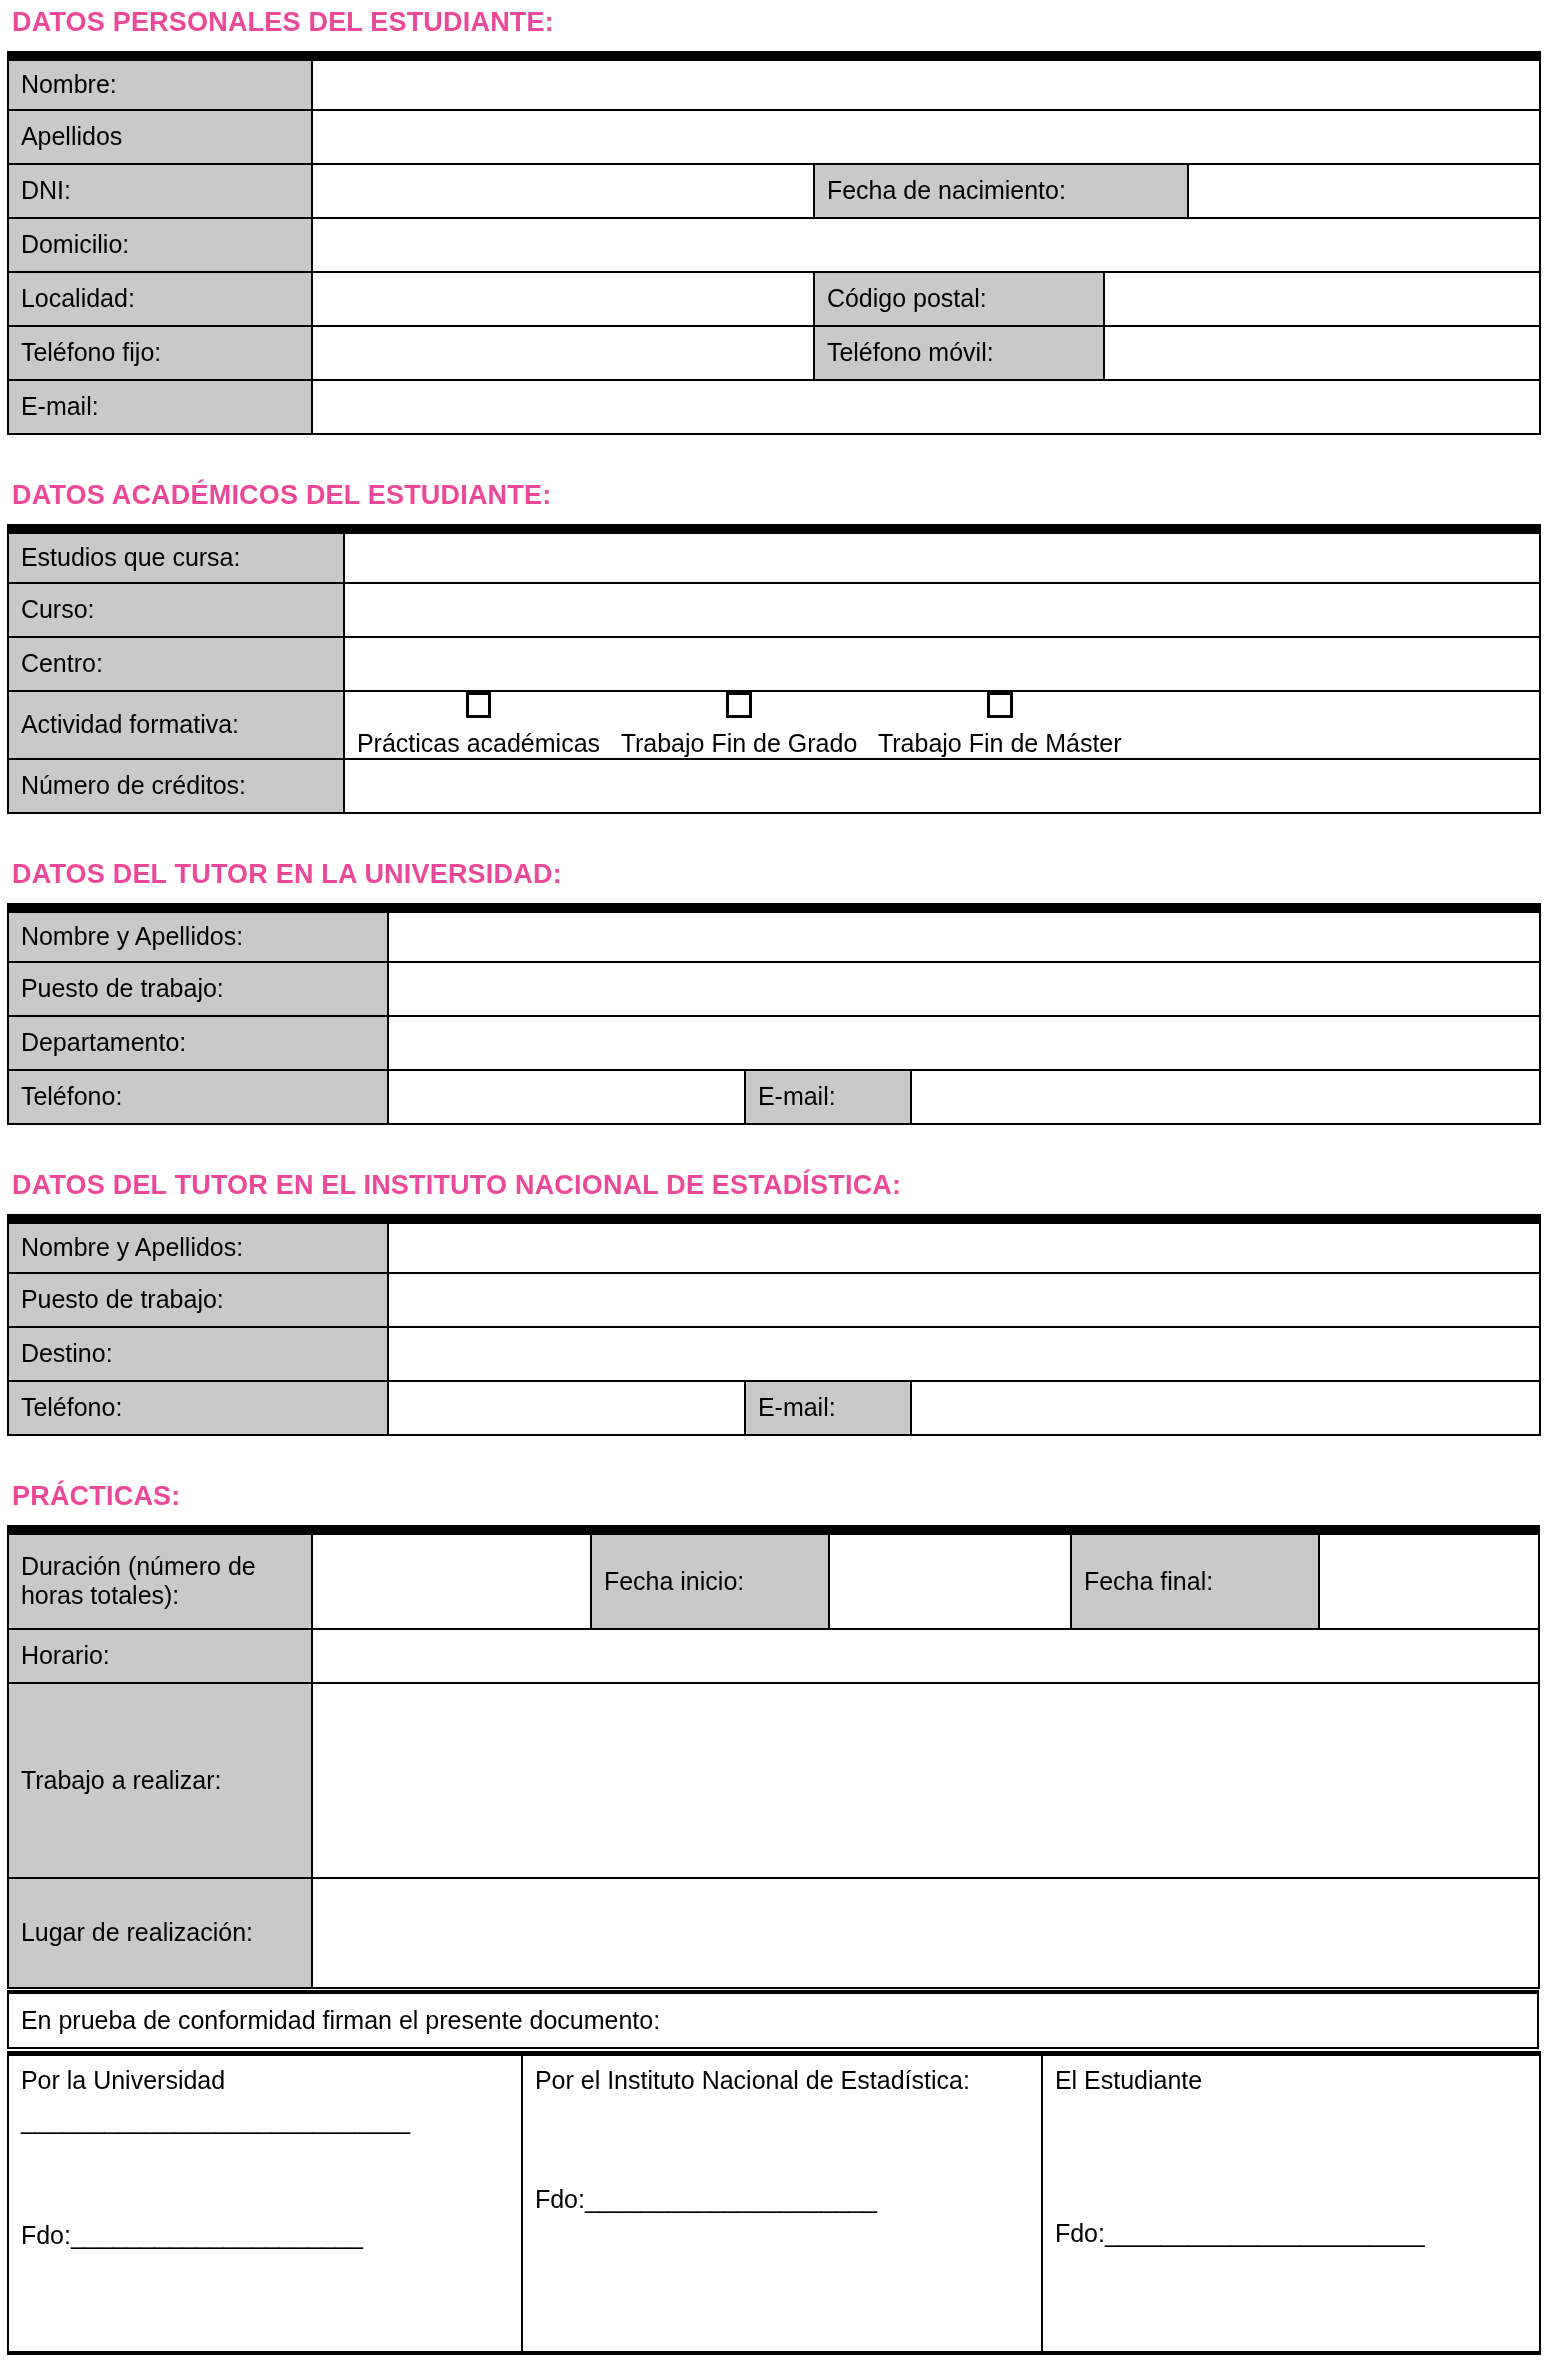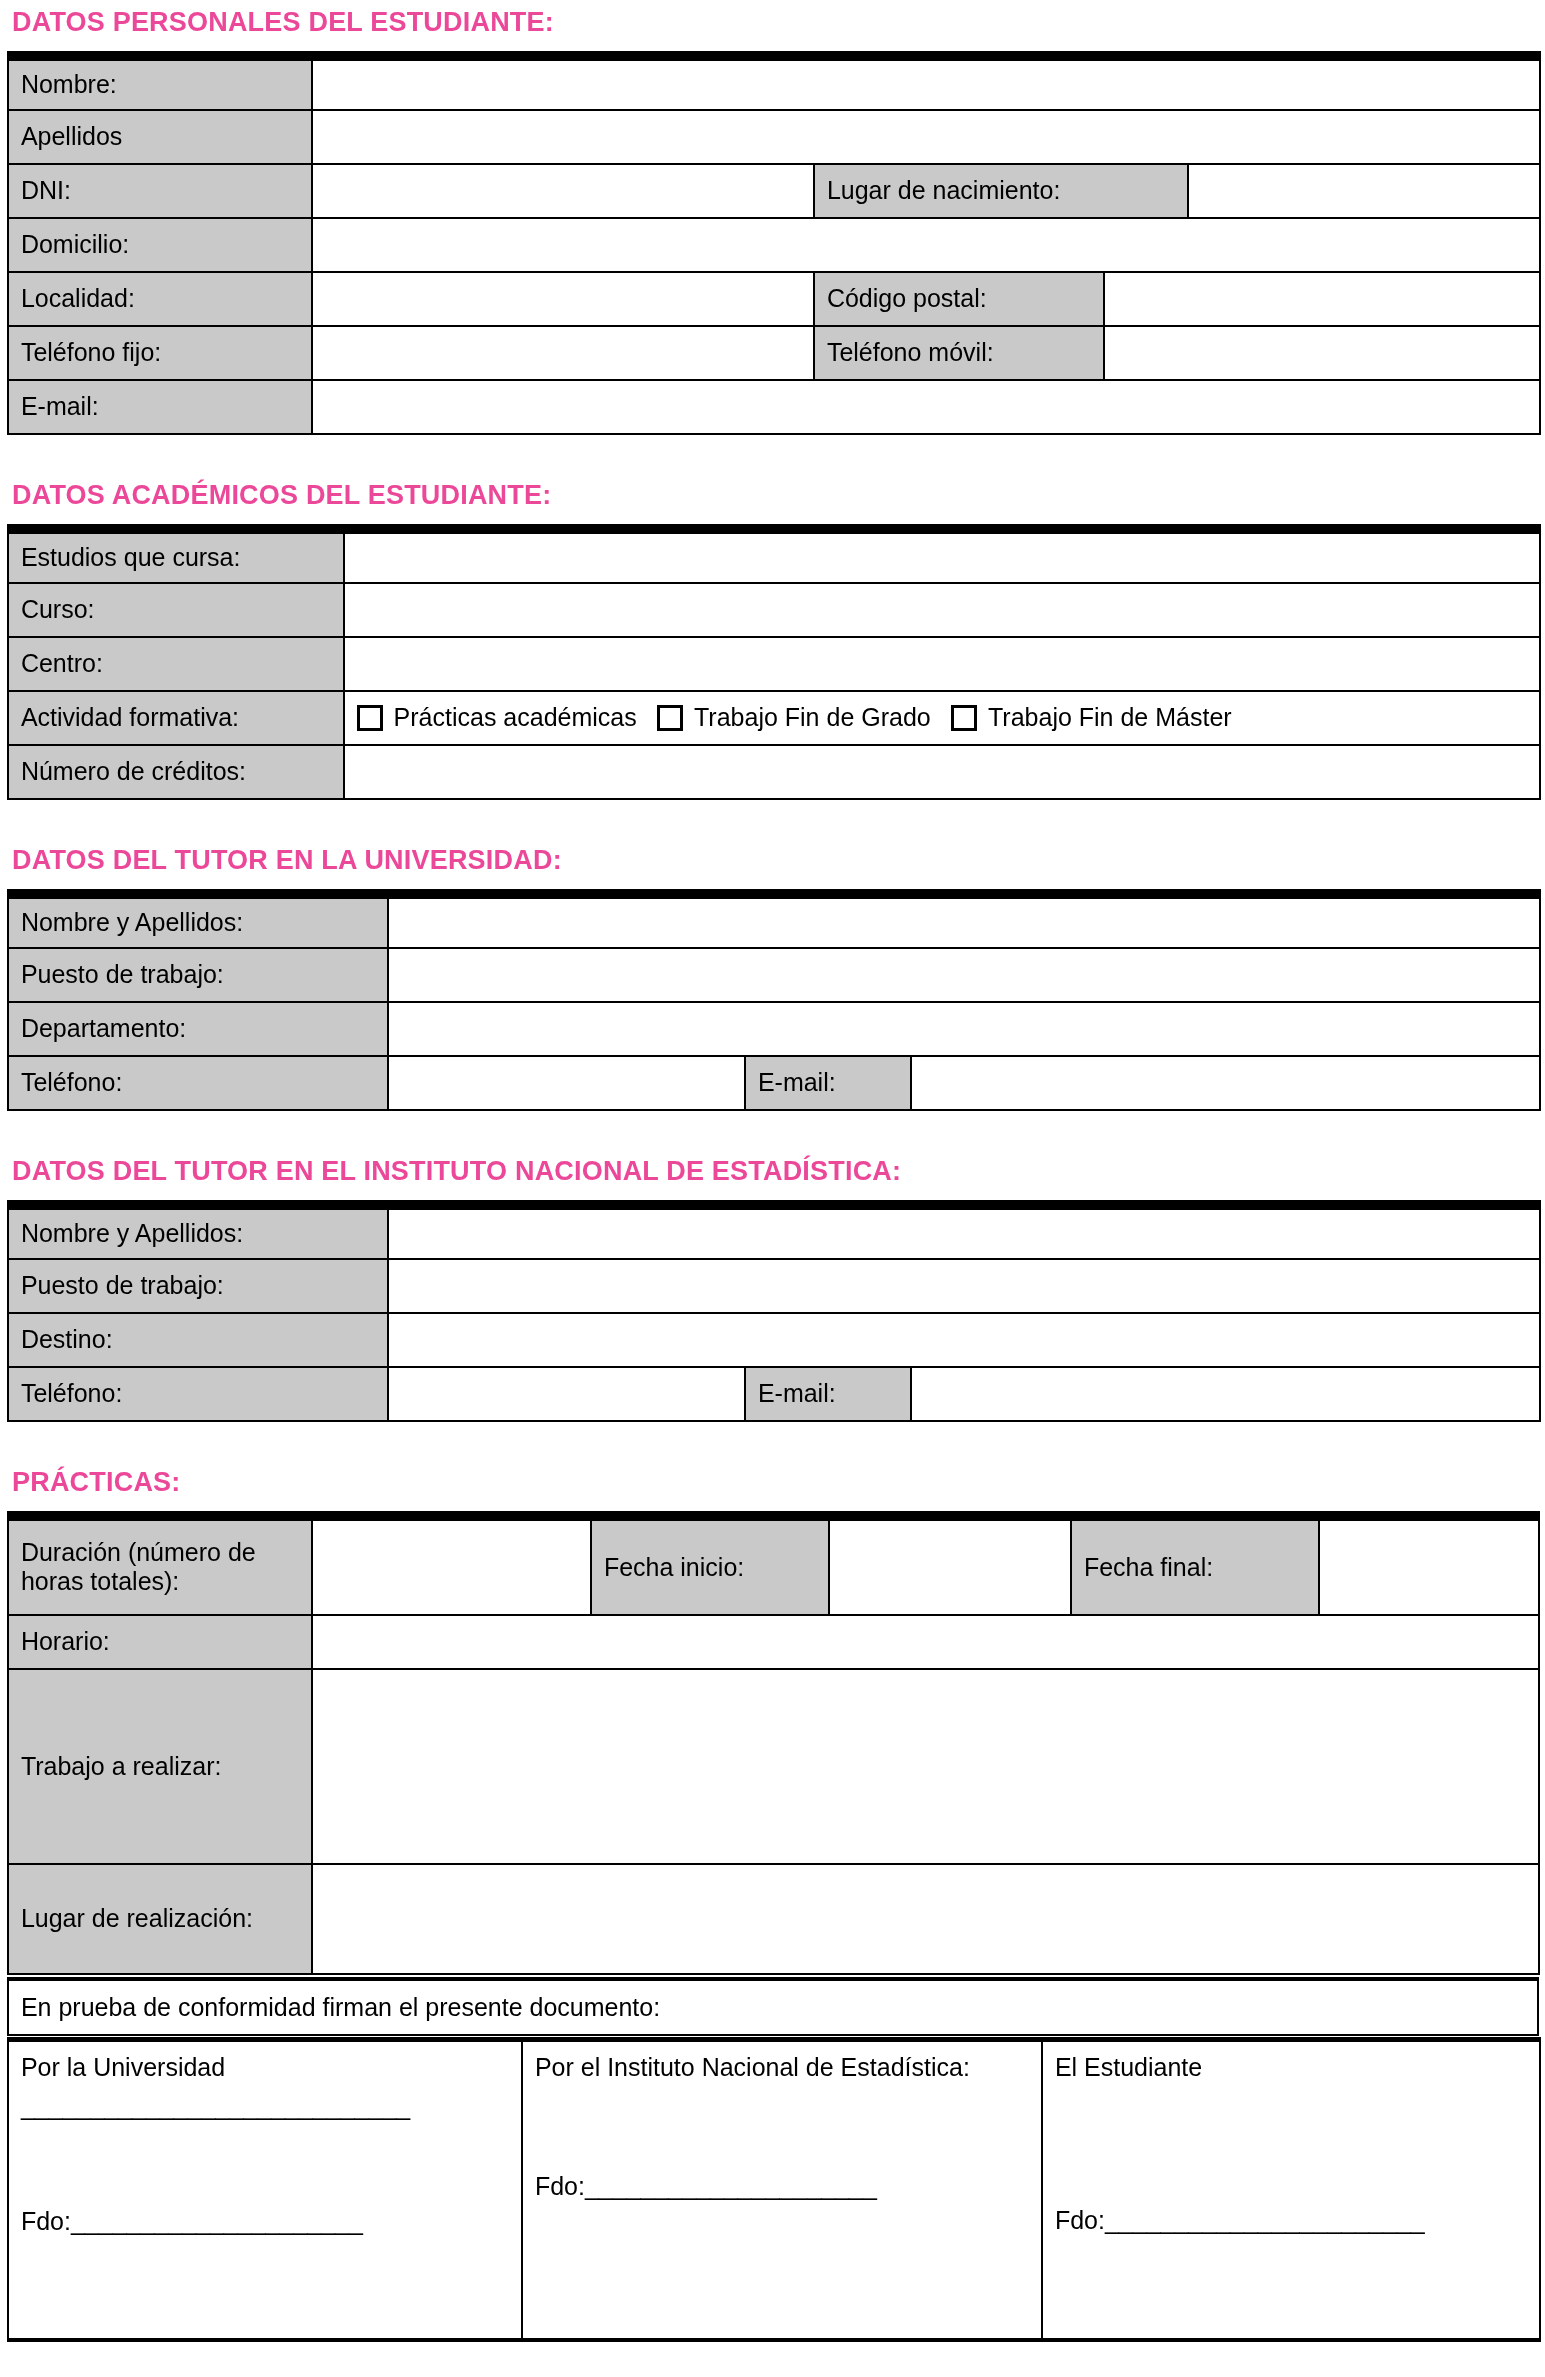--- a/index.html
+++ b/index.html
@@ -32,21 +32,21 @@
   }
   table.form tr.first-row td{border-top:10.3px solid #000;}
   td.lbl{background:#C9C9C9;}
   td.val{background:#ffffff;}
   tr.h116 td{height:99px;}
   tr.h228 td{height:195px;}
   tr.h128 td{height:110px;}
   td.top{vertical-align:top;padding-top:10.3px;}
   
   .chk-row{display:flex;align-items:center;gap:20.6px;}
-  .chk-group{display:flex;align-items:center;gap:11px;white-space:nowrap;}
+  .chk-group{display:flex;align-items:center;gap:11px;white-space:nowrap;flex-direction:column;}
   .checkbox{
     display:inline-block;width:19.7px;height:19.7px;
     border:3.4px solid #000;background:#fff;flex:0 0 auto;
   }
   
   table.conf{width:1532px;border-collapse:collapse;table-layout:fixed;margin-top:1.7px;}
   table.conf td{
     border:2.6px solid #000;border-top:4.3px solid #000;
     padding:0 12px;height:53px;vertical-align:middle;line-height:29px;
   }
@@ -81,21 +81,21 @@
       <td class="lbl">Nombre:</td>
       <td class="val" colspan="4"></td>
     </tr>
     <tr>
       <td class="lbl">Apellidos</td>
       <td class="val" colspan="4"></td>
     </tr>
     <tr>
       <td class="lbl">DNI:</td>
       <td class="val"></td>
-      <td class="lbl" colspan="2">Lugar de nacimiento:</td>
+      <td class="lbl" colspan="2">Fecha de nacimiento:</td>
       <td class="val"></td>
     </tr>
     <tr>
       <td class="lbl">Domicilio:</td>
       <td class="val" colspan="4"></td>
     </tr>
     <tr>
       <td class="lbl">Localidad:</td>
       <td class="val"></td>
       <td class="lbl">Código postal:</td>

